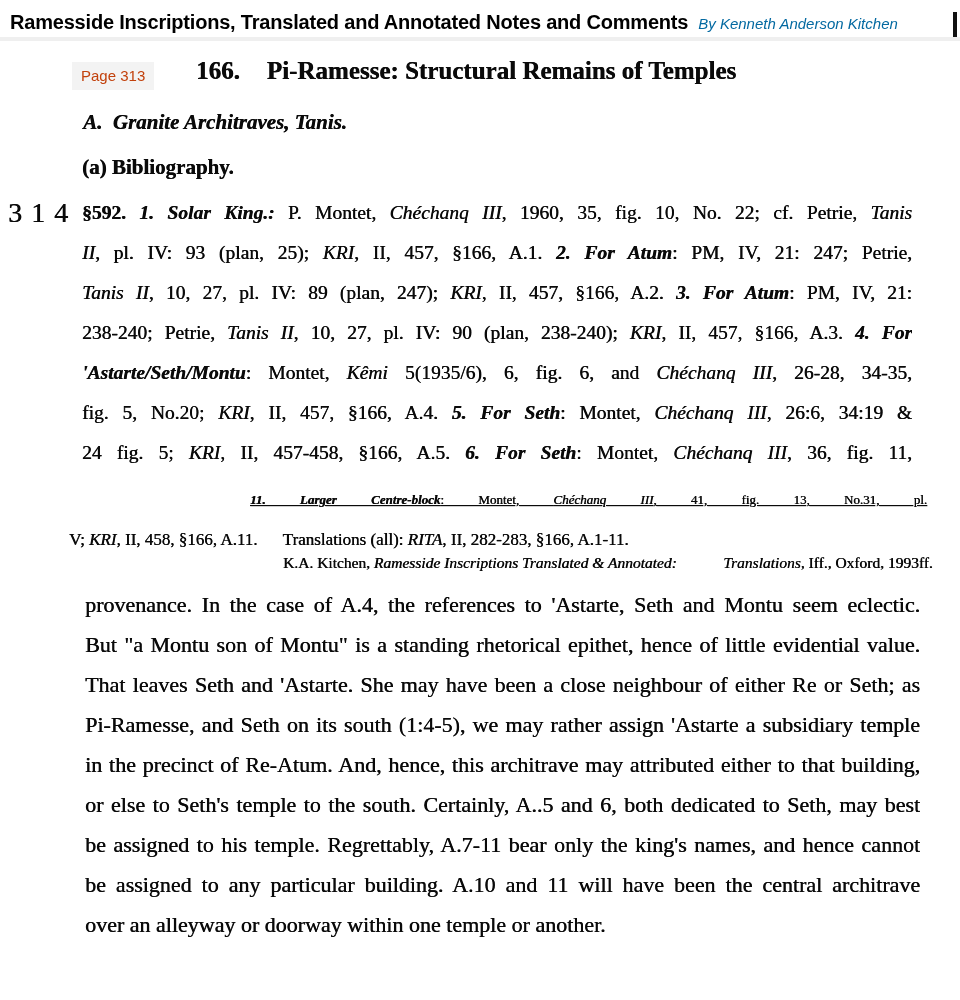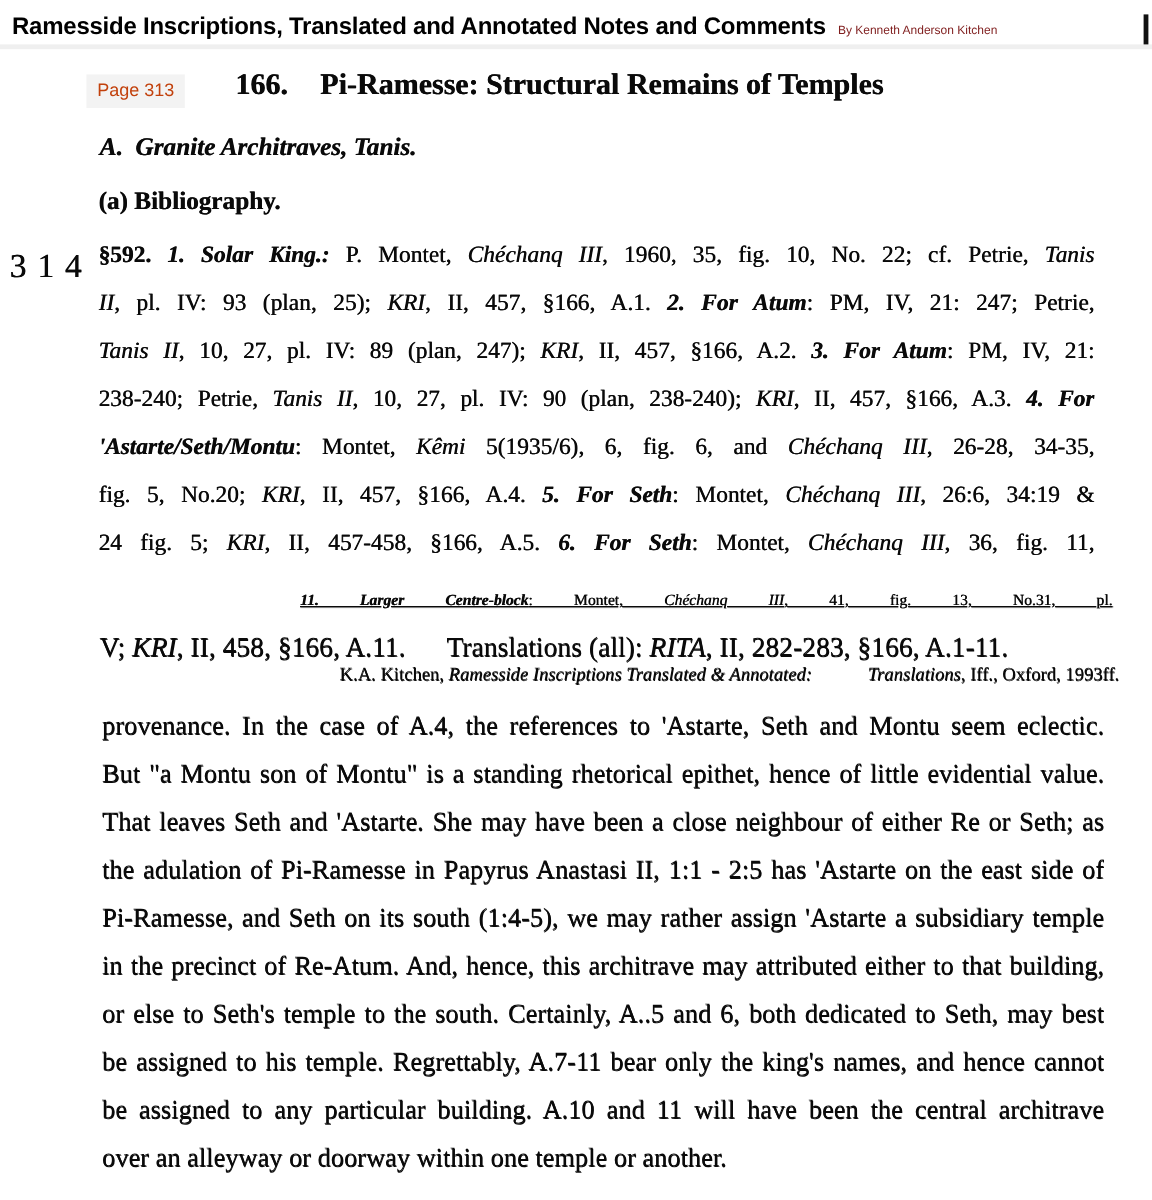--- a/index.html
+++ b/index.html
@@ -14,21 +14,21 @@
   .scan { text-shadow: 0.4px 0.2px 0 currentColor; }
 
   
   .header-bar {
     position: absolute; left: 10px; top: 11px;
     display: flex; align-items: baseline; gap: 10px;
     white-space: nowrap;
     font-family: "Liberation Sans", sans-serif;
   }
   .header-title { font-weight: bold; font-size: 20px; letter-spacing: -0.2px; color: #000; }
-  .header-byline { font-size: 10px; color: #7f1d1d; }
+  .header-byline { font-size: 15px; color: #0369a1; font-style: italic; }
   .header-divider {
     position: absolute; left: 0; top: 37px; width: 960px; height: 4px;
     background: #efefef;
   }
   .text-cursor-mark {
     position: absolute; left: 953px; top: 12px; width: 4px; height: 25px;
     background: #111;
   }
 
   
@@ -48,41 +48,41 @@
   .subsection-heading {
     position: absolute; left: 83px; top: 110px;
     font-size: 21px; font-weight: bold; font-style: italic;
     white-space: pre-wrap;
   }
   .bib-label {
     position: absolute; left: 82px; top: 155px;
     font-size: 21px; font-weight: bold;
   }
   .margin-page-number {
-    position: absolute; left: 8px; top: 207px;
+    position: absolute; left: 8px; top: 197px;
     font-size: 28px; letter-spacing: 9px;
   }
 
   
   .bib-block {
     position: absolute; left: 82px; top: 193px; width: 830px;
     font-size: 19.5px;
   }
   .line { height: 40px; line-height: 40px; overflow: hidden; }
   .jl { text-align: justify; text-align-last: justify; }
 
   .centre-line1 {
     position: absolute; left: 82px; top: 486px; width: 845px;
     padding-left: 168px; box-sizing: border-box;
     font-size: 13px; line-height: 28px;
     text-align: justify; text-align-last: justify; text-decoration: underline;
   }
   .centre-line2 {
-    position: absolute; left: 83px; top: 526px;
-    font-size: 23px; line-height: 28px;
+    position: absolute; left: 69px; top: 526px;
+    font-size: 17px; line-height: 28px;
     white-space: pre-wrap;
     text-align: right;
   }
   .citation-line {
     position: absolute; left: 283px; top: 553px;
     font-size: 15.5px; line-height: 20px;
     white-space: pre-wrap;
   }
 
   
@@ -132,20 +132,19 @@
 
 <div class="centre-line1 scan"><span class="f-bi">11.  Larger Centre-block</span><span class="f-n">:  Montet, </span><span class="f-i">Chéchanq III</span><span class="f-n">, 41, fig. 13, No.31, pl.</span></div>
 <div class="centre-line2 scan"><span class="f-n">V; </span><span class="f-i">KRI</span><span class="f-n">, II, 458, §166, A.11.      Translations (all): </span><span class="f-i">RITA</span><span class="f-n">, II, 282-283, §166, A.1-11.</span></div>
 
 <div class="citation-line scan"><span class="f-n">K.A. Kitchen, </span><span class="f-i">Ramesside Inscriptions Translated &amp; Annotated:</span><span class="f-n">            </span><span class="f-i">Translations</span><span class="f-n">, Iff., Oxford, 1993ff.</span></div>
 
 <div class="body-block scan">
   <div class="line jl">provenance.   In the case of A.4, the references to 'Astarte, Seth and Montu seem eclectic.</div>
   <div class="line jl">But "a Montu son of Montu" is a standing rhetorical epithet, hence of little evidential value.</div>
   <div class="line jl">That leaves Seth and 'Astarte.   She may have been a close neighbour of either Re or Seth; as</div>
-  <div class="line jl">the adulation of Pi-Ramesse in Papyrus Anastasi II, 1:1 - 2:5 has 'Astarte on the east side of</div>
   <div class="line jl">Pi-Ramesse, and Seth on its south (1:4-5),  we may rather assign 'Astarte a subsidiary temple</div>
   <div class="line jl">in the precinct of Re-Atum. And, hence, this architrave may attributed either to that building,</div>
   <div class="line jl">or else to Seth's temple to the south.  Certainly, A..5 and 6, both dedicated to Seth, may best</div>
   <div class="line jl">be assigned to his temple.  Regrettably, A.7-11 bear only the king's names, and hence cannot</div>
   <div class="line jl">be assigned to any particular building.  A.10 and 11 will have been the central architrave</div>
   <div class="line jl last">over an alleyway or doorway within one temple or another.</div>
 </div>
 
 </body></html>

